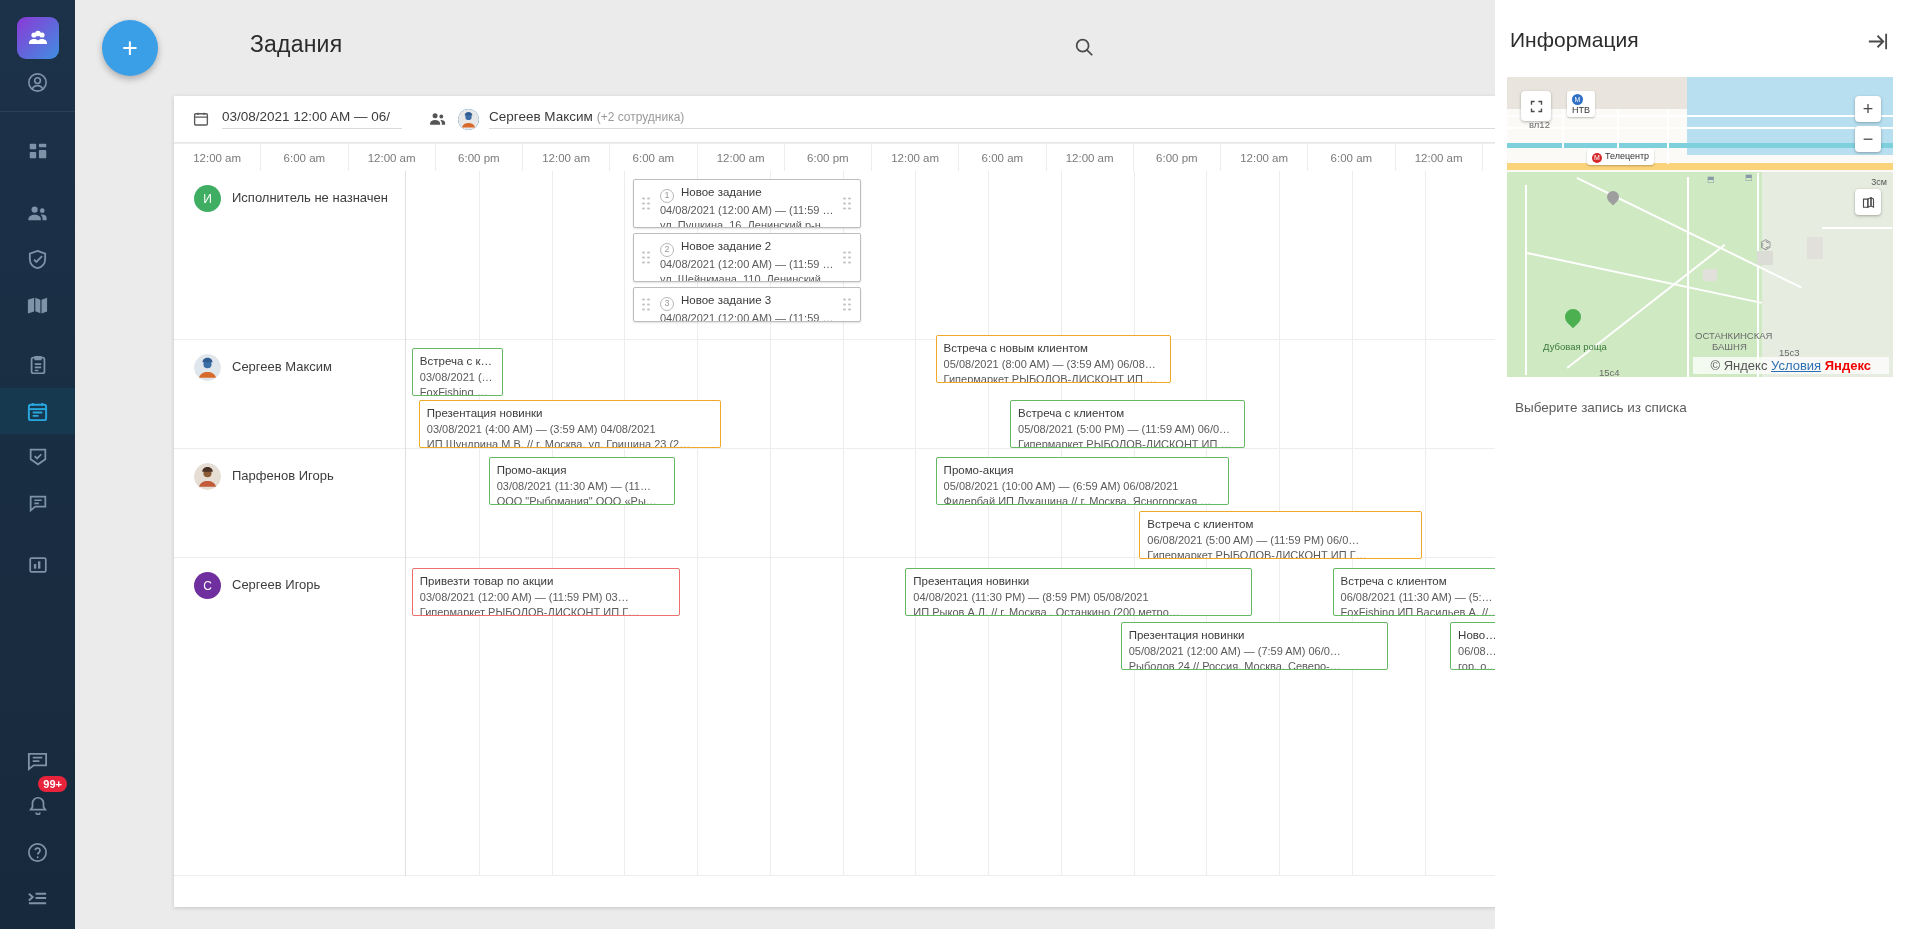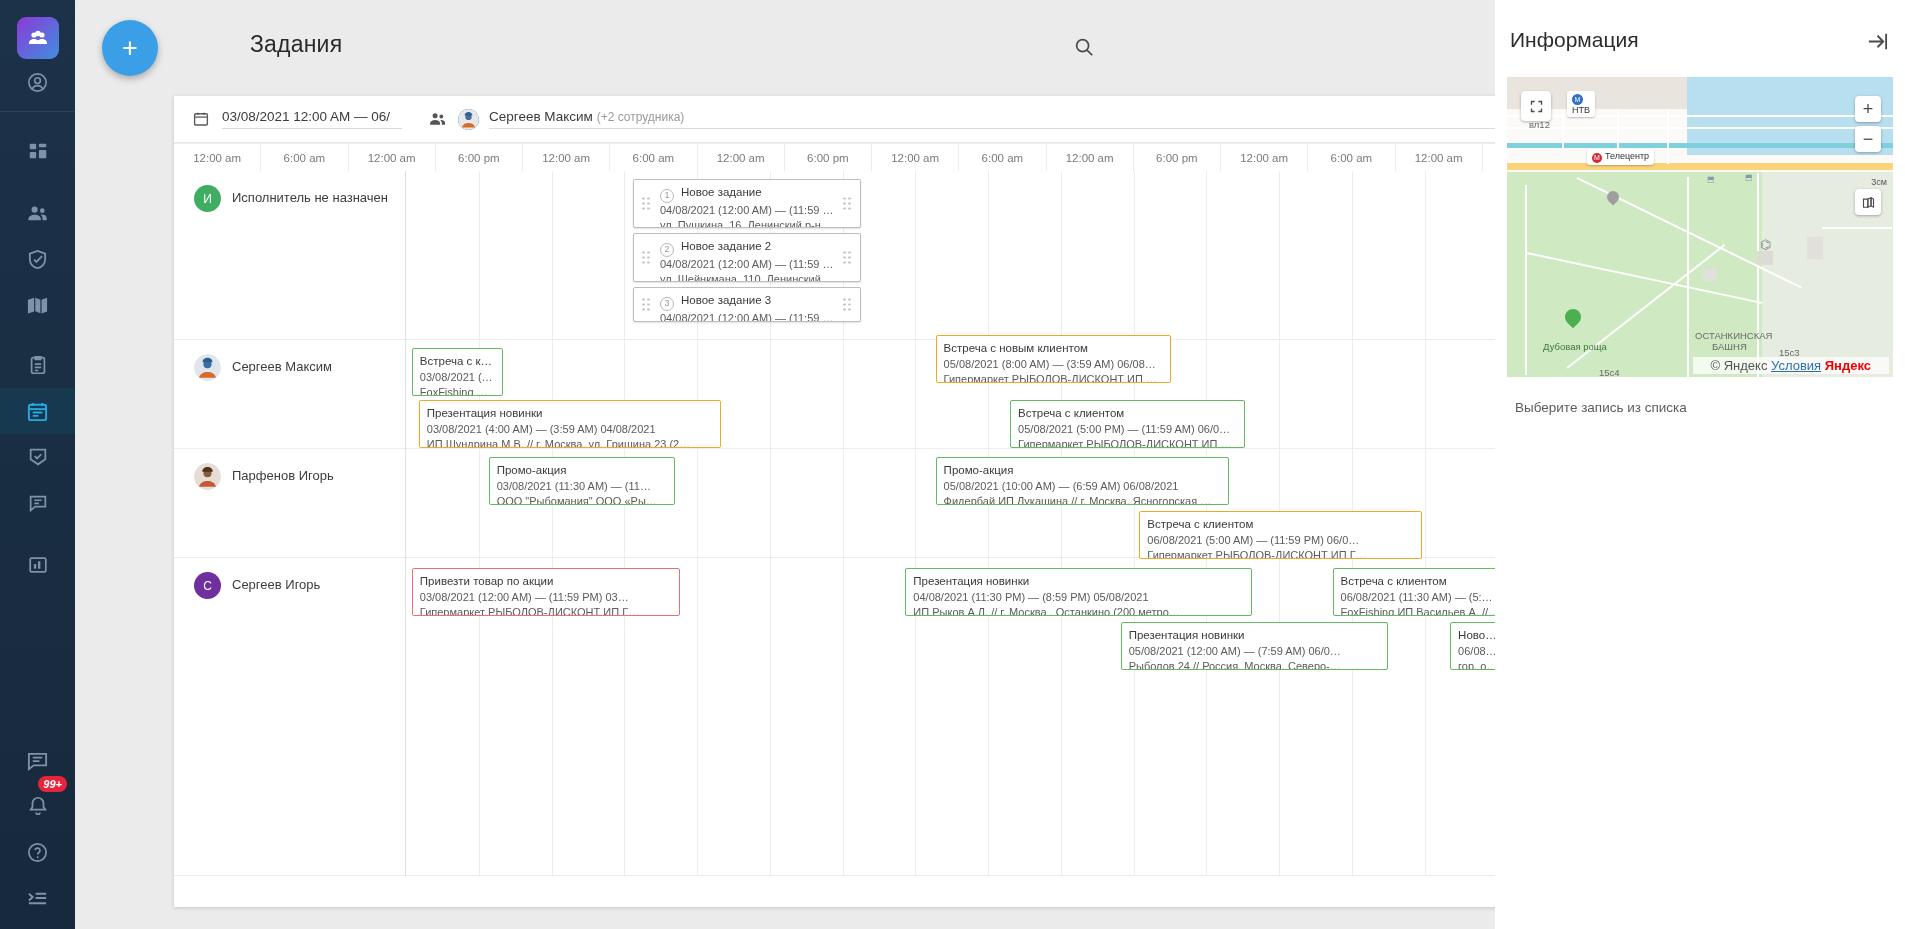--- a/index.html
+++ b/index.html
@@ -29,21 +29,21 @@
     width: 75px; height: 46px; display:flex; align-items:center; justify-content:center;
     color: #7f93a8;
   }
   .rail-item.active { background: #16394f; }
   .rail-item.active svg { color: #29a8e0; }
   .rail-sep { width: 75px; height: 1px; background: rgba(255,255,255,.08); margin: 6px 0; }
   .rail-spacer { flex: 1 1 auto; }
   .rail-badge {
     position: absolute; right: 8px; top: -7px;
     background: #e8243c; color: #fff; font-size: 11px; font-weight: bold;
-    border-radius: 9px; padding: 1px 5px; line-height: 14px; font-style: italic;
+    border-radius: 9px; padding: 1px 5px; line-height: 14px;
   }
   .rail-item-wrap { position: relative; }
 
   
   .main { flex: 1 1 auto; position: relative; height: 929px; background: #ebebeb; }
 
   .topbar { height: 96px; position: relative; }
   .fab {
     position: absolute; left: 27px; top: 20px;
     width: 56px; height: 56px; border-radius: 50%;

